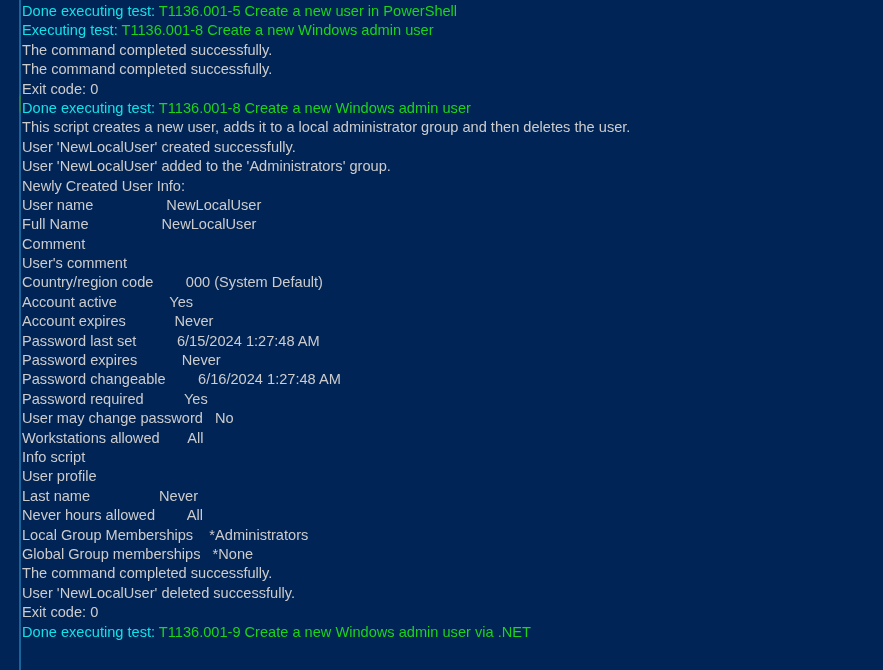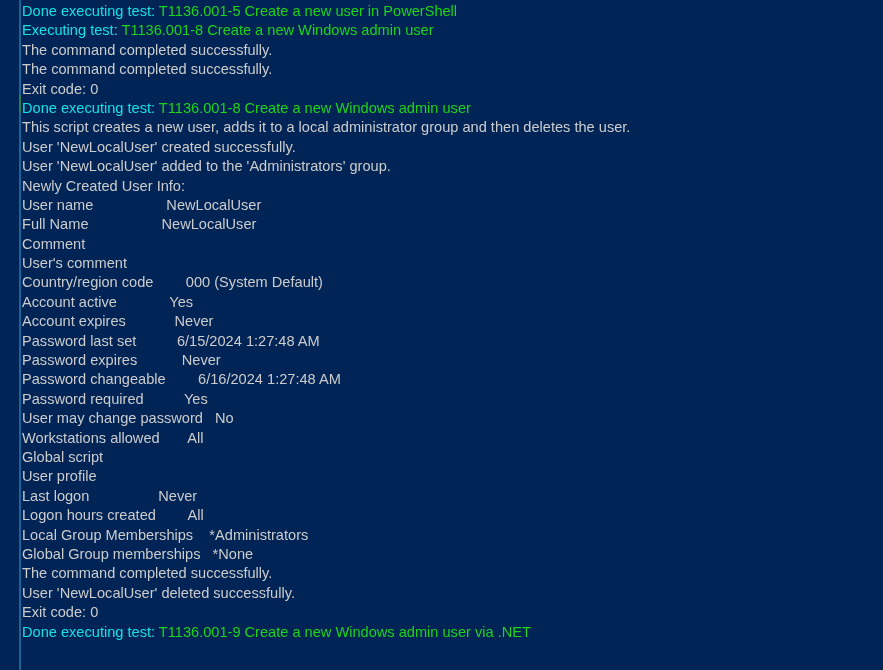--- a/index.html
+++ b/index.html
@@ -71,24 +71,24 @@
       <div class="line"><span class="seg c-white">User's comment</span></div>
       <div class="line"><span class="seg c-white">Country/region code        000 (System Default)</span></div>
       <div class="line"><span class="seg c-white">Account active             Yes</span></div>
       <div class="line"><span class="seg c-white">Account expires            Never</span></div>
       <div class="line"><span class="seg c-white">Password last set          6/15/2024 1:27:48 AM</span></div>
       <div class="line"><span class="seg c-white">Password expires           Never</span></div>
       <div class="line"><span class="seg c-white">Password changeable        6/16/2024 1:27:48 AM</span></div>
       <div class="line"><span class="seg c-white">Password required          Yes</span></div>
       <div class="line"><span class="seg c-white">User may change password   No</span></div>
       <div class="line"><span class="seg c-white">Workstations allowed       All</span></div>
-      <div class="line"><span class="seg c-white">Global script</span></div>
+      <div class="line"><span class="seg c-white">Info script</span></div>
       <div class="line"><span class="seg c-white">User profile</span></div>
-      <div class="line"><span class="seg c-white">Last logon                 Never</span></div>
-      <div class="line"><span class="seg c-white">Logon hours created        All</span></div>
+      <div class="line"><span class="seg c-white">Last name                 Never</span></div>
+      <div class="line"><span class="seg c-white">Never hours allowed        All</span></div>
       <div class="line"><span class="seg c-white">Local Group Memberships    *Administrators</span></div>
       <div class="line"><span class="seg c-white">Global Group memberships   *None</span></div>
       <div class="line"><span class="seg c-white">The command completed successfully.</span></div>
       <div class="line"><span class="seg c-white">User 'NewLocalUser' deleted successfully.</span></div>
       <div class="line"><span class="seg c-white">Exit code: 0</span></div>
       <div class="line"><span class="seg c-cyan">Done executing test: </span><span class="seg c-green">T1136.001-9 Create a new Windows admin user via .NET</span></div>
     </div>
 </div>
 
 </body></html>

